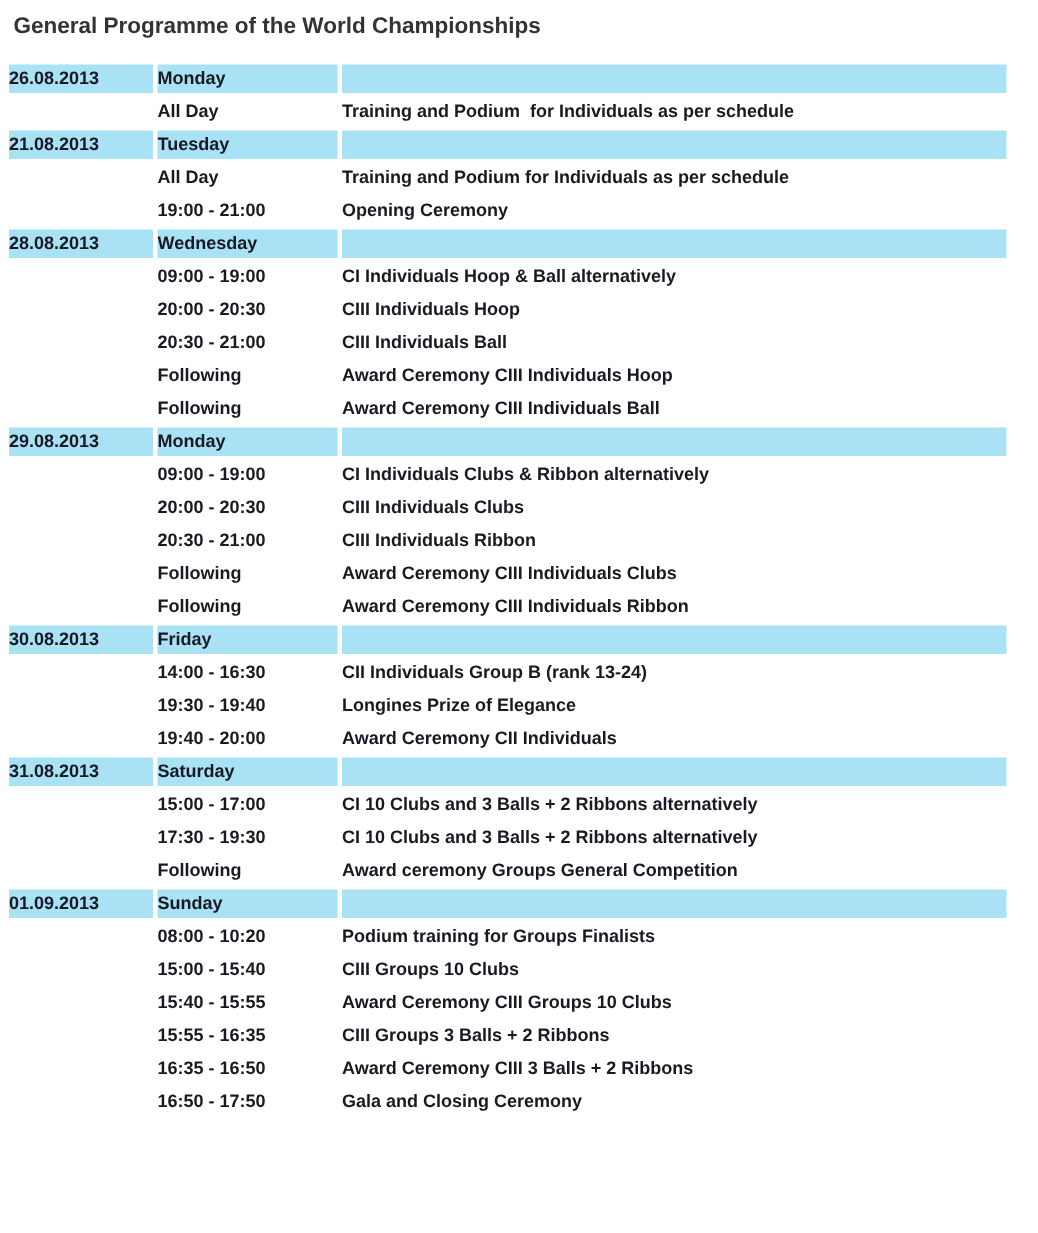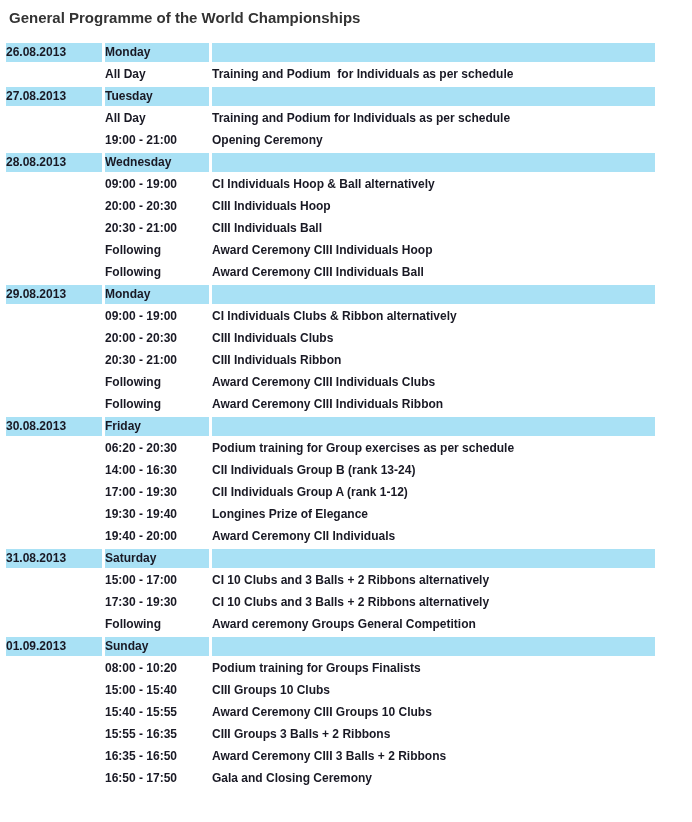--- a/index.html
+++ b/index.html
@@ -35,21 +35,21 @@
     line-height: 19px;
     font-size: 12px;
     font-weight: bold;
     color: var(--text-color, #191924);
     padding: 0;
     vertical-align: middle;
     white-space: pre;
     overflow: hidden;
   }
   td.c1 { width: 96px;  padding-left: 8px; margin-top: 21px; }
-  td.c2 { width: 104px; padding-left: 7px; }
+  td.c2 { width: 120px; padding-left: 7px; }
   td.c3 { width: 443px; padding-left: 3px; }
   tr.day-row td {
     background: var(--header-bg, #a9e1f5);
   }
 </style>
 </head>
 <body>
 
 <div class="page" style="--header-bg: #a9e1f5; --text-color: #191924; --title-color: #333333;">
   <h1 class="page-title">General Programme of the World Championships</h1>
@@ -60,21 +60,21 @@
           <td class="c1">26.08.2013</td>
           <td class="c2">Monday</td>
           <td class="c3"></td>
         </tr>
         <tr class="event-row">
           <td class="c1"></td>
           <td class="c2">All Day</td>
           <td class="c3">Training and Podium  for Individuals as per schedule</td>
         </tr>
         <tr class="day-row">
-          <td class="c1">27.08.2013</td>
+          <td class="c1">21.08.2013</td>
           <td class="c2">Tuesday</td>
           <td class="c3"></td>
         </tr>
         <tr class="event-row">
           <td class="c1"></td>
           <td class="c2">All Day</td>
           <td class="c3">Training and Podium for Individuals as per schedule</td>
         </tr>
         <tr class="event-row">
           <td class="c1"></td>
@@ -141,32 +141,22 @@
           <td class="c2">Following</td>
           <td class="c3">Award Ceremony CIII Individuals Ribbon</td>
         </tr>
         <tr class="day-row">
           <td class="c1">30.08.2013</td>
           <td class="c2">Friday</td>
           <td class="c3"></td>
         </tr>
         <tr class="event-row">
           <td class="c1"></td>
-          <td class="c2">06:20 - 20:30</td>
-          <td class="c3">Podium training for Group exercises as per schedule</td>
-        </tr>
-        <tr class="event-row">
-          <td class="c1"></td>
           <td class="c2">14:00 - 16:30</td>
           <td class="c3">CII Individuals Group B (rank 13-24)</td>
-        </tr>
-        <tr class="event-row">
-          <td class="c1"></td>
-          <td class="c2">17:00 - 19:30</td>
-          <td class="c3">CII Individuals Group A (rank 1-12)</td>
         </tr>
         <tr class="event-row">
           <td class="c1"></td>
           <td class="c2">19:30 - 19:40</td>
           <td class="c3">Longines Prize of Elegance</td>
         </tr>
         <tr class="event-row">
           <td class="c1"></td>
           <td class="c2">19:40 - 20:00</td>
           <td class="c3">Award Ceremony CII Individuals</td>

